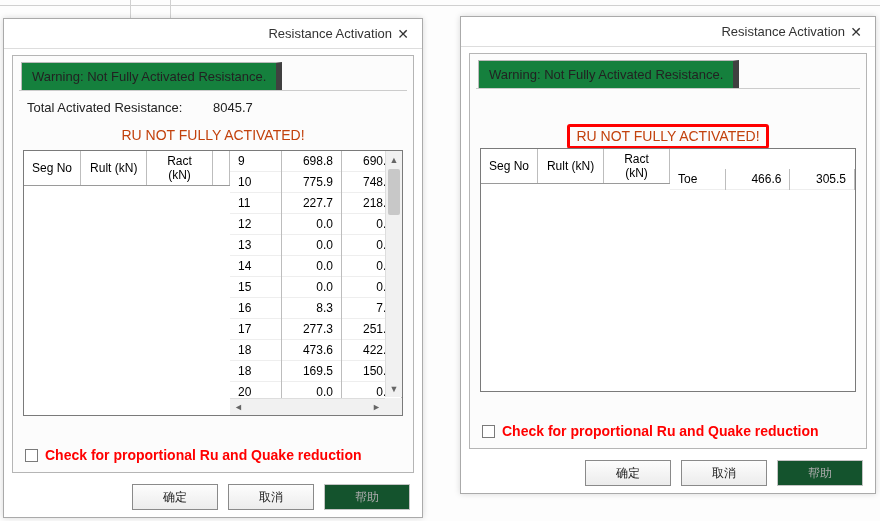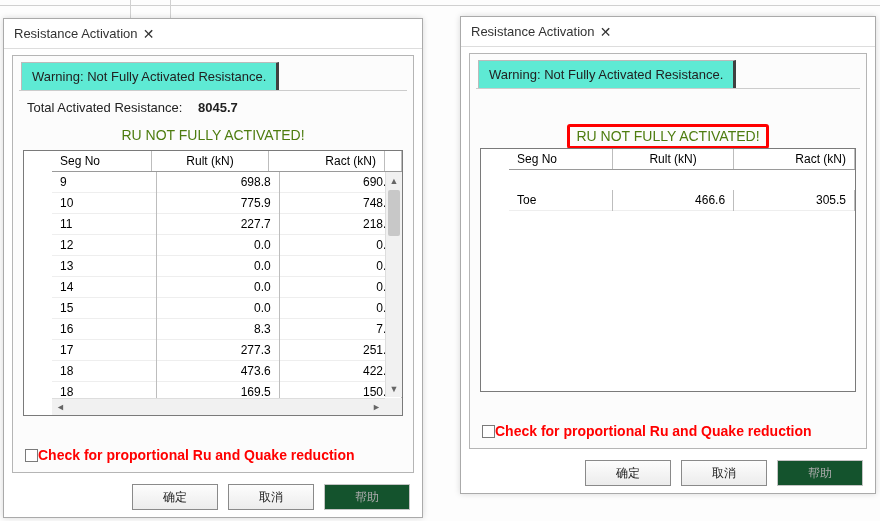--- a/index.html
+++ b/index.html
@@ -26,100 +26,100 @@
     border: 1px solid #aaa;
     box-shadow: 0 0 6px rgba(0,0,0,0.15);
   }
   .win-left  { left: 3px;   top: 18px; width: 420px; height: 500px; }
   .win-right { left: 460px; top: 16px; width: 416px; height: 478px; }
 
   .titlebar {
     height: 30px;
     display: flex;
     align-items: center;
-    justify-content: flex-start;
+    justify-content: flex-end;
     padding: 0 8px 0 10px;
     border-bottom: 1px solid #ddd;
     font-size: 13px;
     color: #333;
   }
   .titlebar .close {
     width: 22px; height: 22px;
     display: flex; align-items: center; justify-content: center;
     font-size: 14px; color: #333;
   }
   .body {
     position: absolute;
     left: 8px; right: 8px; top: 36px; bottom: 44px;
     border: 1px solid #b5b5b5;
     background: #fcfcfc;
   }
   .warning-box {
     position: absolute;
     left: 8px; top: 6px;
     border-top: 1px solid #bbb;
-    border-right: 3px solid #404040;
+    border-right: 6px solid #404040;
     border-left: 1px solid #bbb;
     padding: 6px 10px 6px 10px;
     font-size: 13px;
     color: #222;
-    background: #5eead4;
+    background: #15803d;
   }
   .body .hr-under-warning {
     position: absolute;
     left: 6px; right: 6px; top: 34px;
     height: 1px; background: #ccc;
   }
   .total-row {
     position: absolute;
     left: 14px; top: 44px;
     font-size: 13px;
     color: #222;
   }
-  .total-row .val { display:inline-block; margin-left: 12px; font-weight: bold; }
+  .total-row .val { display:inline-block; margin-left: 27px; }
   .alert-text {
     position: absolute;
     left: 0; right: 0; top: 70px;
     text-align: center;
     font-size: 14px;
-    color: #4d7c0f;
+    color: #c2410c;
   }
   .alert-highlight {
     display: inline-block;
     padding: 1px 6px 2px 6px;
   }
   .red-box { border: 3px solid #ff0000; border-radius: 3px; }
 
   .table-wrap {
     position: absolute;
     left: 10px; right: 10px; top: 94px; bottom: 56px;
     border: 1px solid #7a7a7a;
     background: #fff;
-    display: flex; flex-direction: column; padding-left: 28px;
+    display: flex; 
   }
   .tbl {
     border-collapse: collapse;
     width: 100%;
     font-size: 12px;
   }
   .tbl th, .tbl td {
     border-right: 1px solid #bdbdbd;
     padding: 3px 8px 3px 8px;
     height: 19px;
   }
   .tbl th {
     text-align: left;
     background: #fff;
     border-bottom: 1px solid #9a9a9a;
     font-weight: 400;
   }
   .tbl td.num { text-align: right; }
   .tbl .col-seg  { width: 30%; }
   .tbl .col-rult { width: 35%; text-align: center;}
-  .tbl .col-ract { width: 35%; text-align: right;}
+  .tbl .col-ract { width: 35%; text-align: center;}
   .tbl tbody tr { border-bottom: 1px solid #eee; }
   .table-head-box { border-bottom: none; }
   .table-body-box {
     flex: 1;
     overflow: hidden;
     position: relative;
   }
   .scroll-v {
     position: absolute; right: 0; top: 0; bottom: 18px;
     width: 17px;
@@ -143,21 +143,21 @@
   .scroll-h .arrow {
     width:17px; height:17px; display:flex; align-items:center; justify-content:center;
     color:#666; font-size:9px;
   }
   .corner-box { position:absolute; right:0; bottom:0; width:17px; height:17px; background:#f1f1f1; }
 
   .checkbox-row {
     position: absolute;
     left: 12px; right: 12px; bottom: 8px;
     display: flex; align-items: flex-start;
-    gap: 0;
+    gap: 7px;
   }
   .fake-checkbox {
     width: 13px; height: 13px;
     border: 1px solid #7a7a7a;
     background: #fff;
     margin-top: 2px;
     flex-shrink: 0;
   }
   .checkbox-label {
     color: #ff0000;

